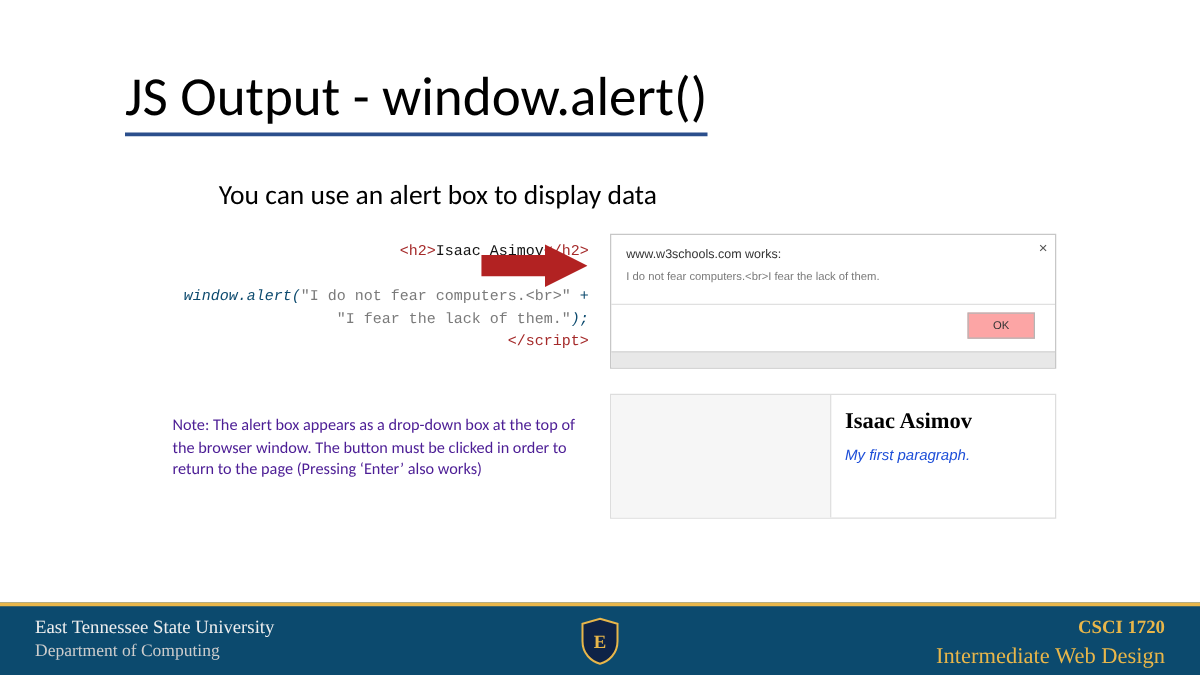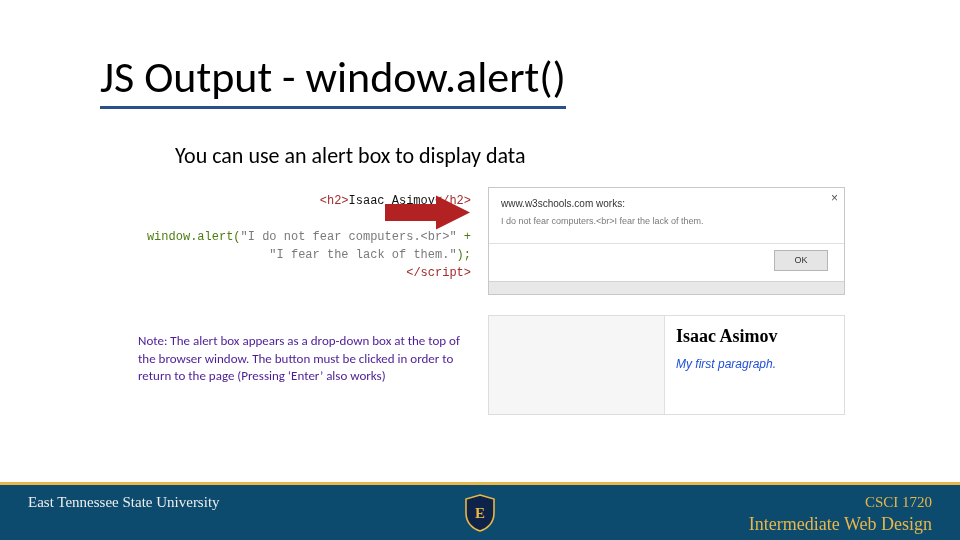--- a/index.html
+++ b/index.html
@@ -31,21 +31,21 @@
     top: 192px; left: 136px;
     width: 335px;
     font-family: "Courier New", monospace;
     font-size: 12px;
     line-height: 1.5;
     color: #333;
     text-align: right;
   }
   .code-block .tag { color: #a52a2a; }
   .code-block .txt { color: #111; }
-  .code-block .fn  { color: #4d7c0f; }
+  .code-block .fn  { color: #0c4a6e; font-style: italic; }
   .code-block .str { color: #7a7a7a; }
   .arrow {
     position: absolute;
     top: 195px; left: 385px;
     width: 85px; height: 35px;
   }
   .alert-box {
     position: absolute;
     top: 187px; left: 488px;
     width: 357px; height: 108px;
@@ -75,21 +75,21 @@
     position: absolute;
     top: 55px; left: 0; right: 0;
     border: none;
     border-top: 1px solid #e0e0e0;
   }
   .alert-ok {
     position: absolute;
     top: 62px; right: 16px;
     width: 54px; height: 21px;
     border: 1px solid #b5b5b5;
-    background: #e5e5e5;
+    background: #fca5a5;
     font-size: 9px;
     text-align: center;
     line-height: 19px;
     color: #333;
   }
   .alert-footer-bar {
     position: absolute;
     bottom: 0; left: 0; right: 0;
     height: 13px;
     background: #e8e8e8;
@@ -143,21 +143,21 @@
   }
   .footer-left .l1 { color: #eee; }
   .footer-left .l2 { color: #ccc; font-size: 14px; }
   .footer-right {
     position: absolute;
     right: 28px; top: 8px;
     text-align: right;
     font-size: 15px;
     line-height: 1.3;
   }
-  .footer-right .l1 { color: #e8b64a; font-weight: 400; }
+  .footer-right .l1 { color: #e8b64a; font-weight: 700; }
   .footer-right .l2 { color: #e8b64a; font-size: 18px; }
   .shield {
     position: absolute;
     left: 50%; top: 50%;
     transform: translate(-50%, -50%);
   }
 </style>
 </head>
 <body>
 
@@ -198,20 +198,21 @@
     <div class="out-h2">Isaac Asimov</div>
     <div class="out-p">My first paragraph.</div>
   </div>
 </div>
 
 <div class="note">Note: The alert box appears as a drop-down box at the top of the browser window. The button must be clicked in order to return to the page (Pressing ‘Enter’ also works)</div>
 
 <div class="footer">
   <div class="footer-left">
     <div class="l1">East Tennessee State University</div>
+    <div class="l2">Department of Computing</div>
   </div>
   <svg class="shield" width="34" height="40" viewBox="0 0 34 40">
     <path d="M17 2 L31 6 V20 C31 30 24 36 17 38 C10 36 3 30 3 20 V6 Z" fill="#0e2347" stroke="#e8b64a" stroke-width="1.6"></path>
     <text x="17" y="25" text-anchor="middle" font-family="Georgia" font-size="15" fill="#e8b64a" font-weight="bold">E</text>
   </svg>
   <div class="footer-right">
     <div class="l1">CSCI 1720</div>
     <div class="l2">Intermediate Web Design</div>
   </div>
 </div>

